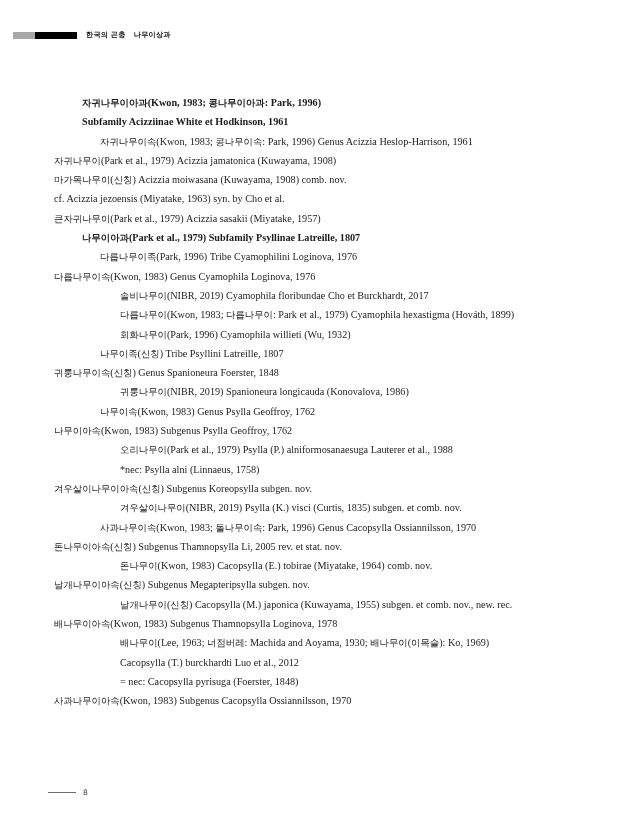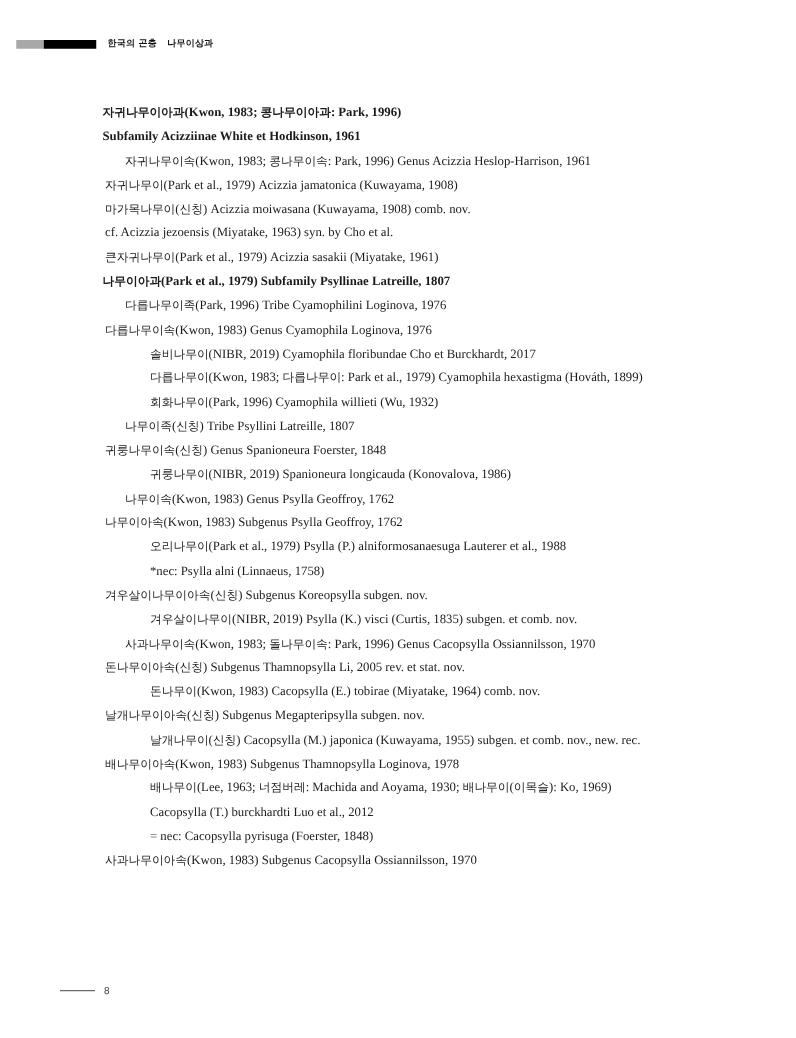--- a/index.html
+++ b/index.html
@@ -49,35 +49,35 @@
     font-weight: bold;
     color: #111111;
     letter-spacing: 0.2px;
     white-space: pre;
   }
 
   
   .content {
     position: absolute;
     left: 0;
-    top: 81px;
+    top: 93px;
     width: 624px;
   }
   .line {
     font-size: 10.2px;
     line-height: 19.3px;
     white-space: nowrap;
     color: #1b1b1b;
   }
   .line.bold {
     font-weight: bold;
   }
   .i1  { padding-left:  82px; }
   .i2  { padding-left: 100px; }
-  .i3  { padding-left: 84px; }
+  .i3  { padding-left: 54px; }
   .i4  { padding-left: 120px; }
 
   .kr {
     font-family: "DejaVu Sans", sans-serif;
     font-size: 9.4px;
   }
   .kr.bold { font-weight: bold; }
   .it { }
   .bd { font-weight: bold; }
 
@@ -116,21 +116,21 @@
     <span class="header-text">한국의 곤충   나무이상과</span>
   </div>
 
   <div class="content" id="content">
       <div class="line i1 bold" id="line-01"><span class="kr bold">자귀나무이아과</span><span>(Kwon, 1983; </span><span class="kr">콩나무이아과</span><span>: Park, 1996)</span></div>
       <div class="line i1 bold" id="line-02"><span class="bd">Subfamily Acizziinae White et Hodkinson, 1961</span></div>
       <div class="line i2" id="line-03"><span class="kr">자귀나무이속</span><span>(Kwon, 1983; </span><span class="kr">콩나무이속</span><span>: Park, 1996) Genus </span><span class="it">Acizzia</span><span> Heslop-Harrison, 1961</span></div>
       <div class="line i3" id="line-04"><span class="kr">자귀나무이</span><span>(Park et al., 1979) </span><span class="it">Acizzia jamatonica</span><span> (Kuwayama, 1908)</span></div>
       <div class="line i3" id="line-05"><span class="kr">마가목나무이</span><span>(</span><span class="kr">신칭</span><span>) </span><span class="it">Acizzia moiwasana</span><span> (Kuwayama, 1908) comb. nov.</span></div>
       <div class="line i3" id="line-06"><span>cf. </span><span class="it">Acizzia jezoensis</span><span> (Miyatake, 1963) syn. by Cho et al.</span></div>
-      <div class="line i3" id="line-08"><span class="kr">큰자귀나무이</span><span>(Park et al., 1979) </span><span class="it">Acizzia sasakii</span><span> (Miyatake, 1961)</span></div>
+      <div class="line i3" id="line-08"><span class="kr">큰자귀나무이</span><span>(Park et al., 1979) </span><span class="it">Acizzia sasakii</span><span> (Miyatake, 1957)</span></div>
       <div class="line i1 bold" id="line-09"><span class="kr bold">나무이아과</span><span>(Park et al., 1979) </span><span class="bd">Subfamily Psyllinae Latreille, 1807</span></div>
       <div class="line i2" id="line-10"><span class="kr">다릅나무이족</span><span>(Park, 1996) Tribe Cyamophilini Loginova, 1976</span></div>
       <div class="line i3" id="line-11"><span class="kr">다릅나무이속</span><span>(Kwon, 1983) Genus </span><span class="it">Cyamophila</span><span> Loginova, 1976</span></div>
       <div class="line i4" id="line-12"><span class="kr">솔비나무이</span><span>(NIBR, 2019) </span><span class="it">Cyamophila floribundae</span><span> Cho et Burckhardt, 2017</span></div>
       <div class="line i4" id="line-13"><span class="kr">다릅나무이</span><span>(Kwon, 1983; </span><span class="kr">다릅나무이</span><span>: Park et al., 1979) </span><span class="it">Cyamophila hexastigma</span><span> (Hováth, 1899)</span></div>
       <div class="line i4" id="line-14"><span class="kr">회화나무이</span><span>(Park, 1996) </span><span class="it">Cyamophila willieti</span><span> (Wu, 1932)</span></div>
       <div class="line i2" id="line-15"><span class="kr">나무이족</span><span>(</span><span class="kr">신칭</span><span>) Tribe Psyllini Latreille, 1807</span></div>
       <div class="line i3" id="line-16"><span class="kr">귀룽나무이속</span><span>(</span><span class="kr">신칭</span><span>) Genus </span><span class="it">Spanioneura</span><span> Foerster, 1848</span></div>
       <div class="line i4" id="line-17"><span class="kr">귀룽나무이</span><span>(NIBR, 2019) </span><span class="it">Spanioneura longicauda</span><span> (Konovalova, 1986)</span></div>
       <div class="line i2" id="line-18"><span class="kr">나무이속</span><span>(Kwon, 1983) Genus </span><span class="it">Psylla</span><span> Geoffroy, 1762</span></div>

